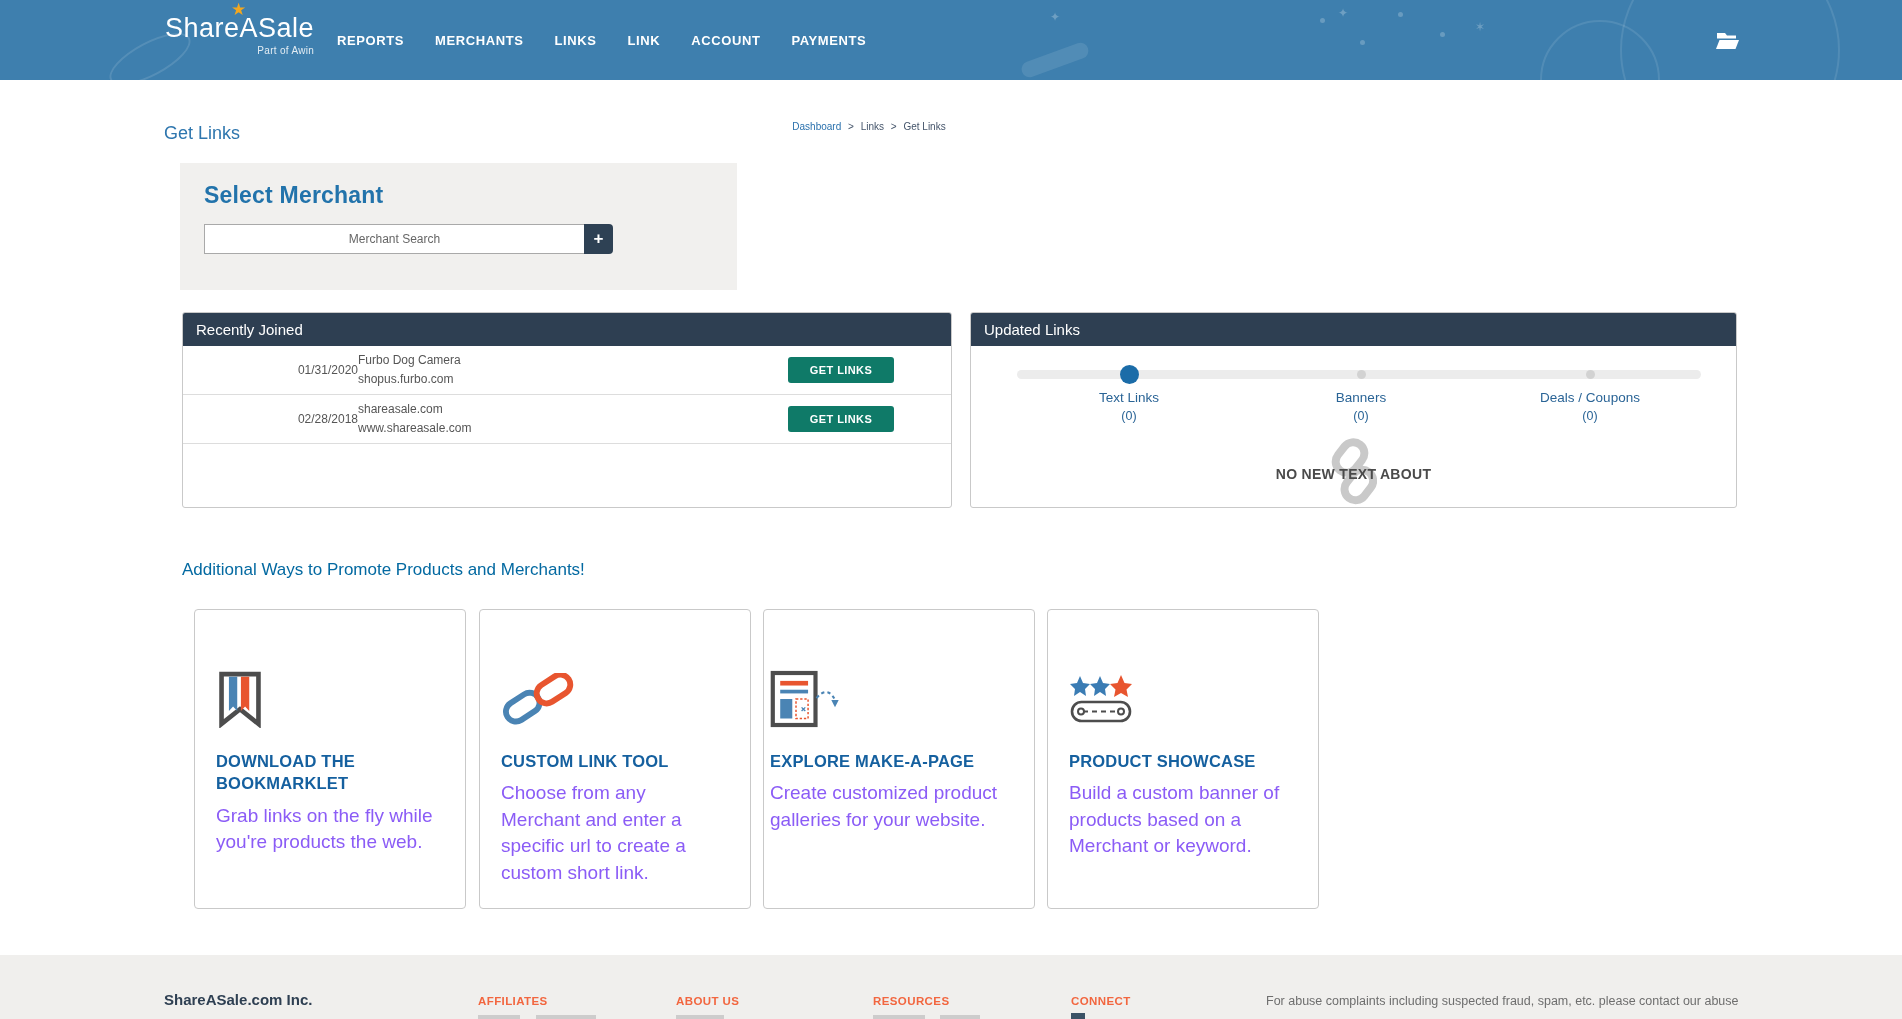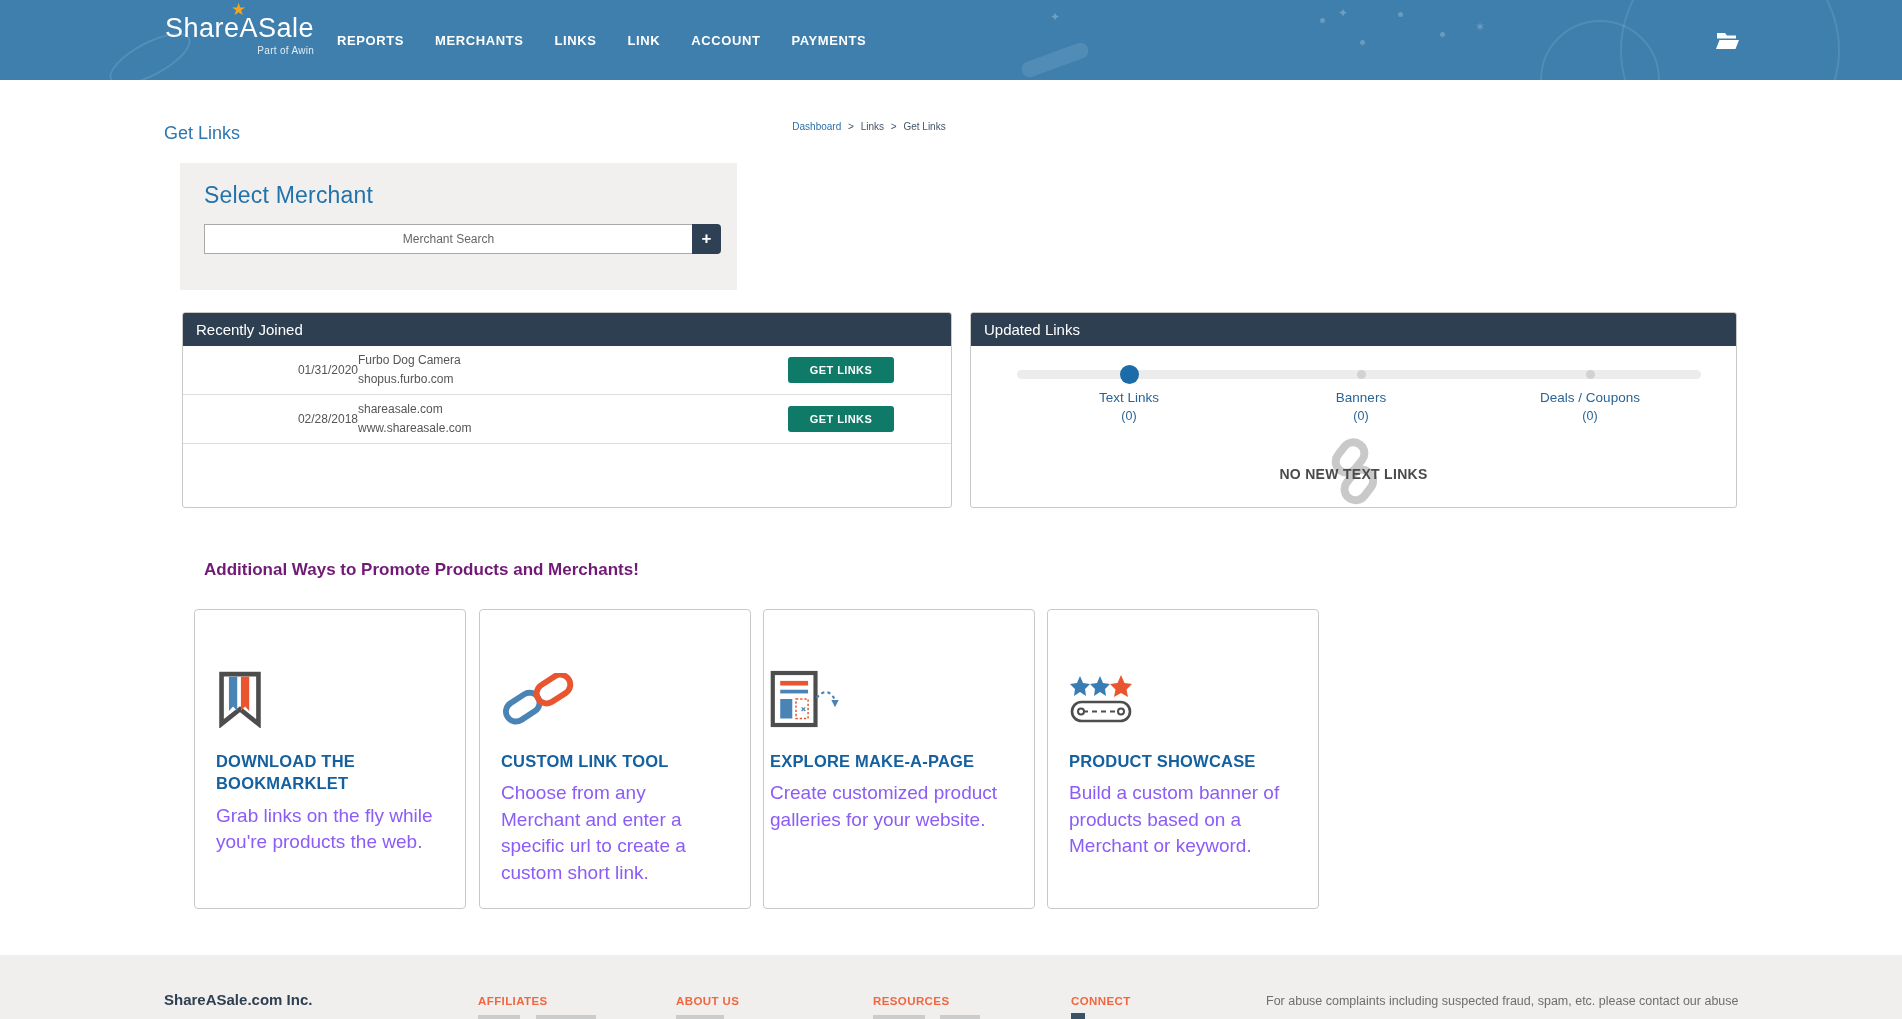--- a/index.html
+++ b/index.html
@@ -28,23 +28,23 @@
   .folder-btn { position:absolute; left:1716px; top:31px; width:24px; height:19px; cursor:pointer; }
 
   
   .breadcrumb { position:absolute; top:121px; left:0; width:1738px; text-align:center; font-size:10px; color:#44546a; }
   .breadcrumb .bc-link { color:#2a71ad; cursor:pointer; }
   .bc-sep { margin:0 4px; }
   .page-title { position:absolute; left:164px; top:123px; font-size:18px; color:#2e76ae; font-weight:400; }
 
   
   .select-merchant { position:absolute; left:180px; top:163px; width:557px; height:127px; background:#f1f0ee; }
-  .sm-title { margin:19px 0 0 24px; font-size:23px; color:#2273ab; font-weight:400; letter-spacing:.2px; }
+  .sm-title { margin:19px 0 0 24px; font-size:23px; color:#2273ab; font-weight:700; letter-spacing:.2px; }
   .sm-row { margin:15px 0 0 24px; display:flex; }
-  .sm-input { width:488px; height:30px; border:1px solid #a9a9a9; border-right:none; text-align:center; font-size:12px; color:#0369a1; font-family:"Liberation Sans",sans-serif; outline:none; background:#fff; }
+  .sm-input { width:380px; height:30px; border:1px solid #a9a9a9; border-right:none; text-align:center; font-size:12px; color:#0369a1; font-family:"Liberation Sans",sans-serif; outline:none; background:#fff; }
   .sm-input::placeholder { color:#666; }
   .sm-add { width:29px; height:30px; background:#2e4154; color:#fff; border:none; border-radius:0 4px 4px 0; font-size:17px; font-weight:bold; line-height:28px; cursor:pointer; }
 
   
   .panel { position:absolute; top:312px; height:196px; background:#fff; border:1px solid #c9c9c9; border-radius:3px; }
   .panel-joined { left:182px; width:770px; }
   .panel-updated { left:970px; width:767px; }
   .panel-header { height:33px; background:#2e3f52; color:#fff; font-size:15px; line-height:33px; padding-left:13px; border-radius:2px 2px 0 0; }
 
   .rj-row { display:grid; grid-template-columns:175px 190px 1fr 220px; align-items:center; height:49px; border-bottom:1px solid #ddd; }
@@ -61,21 +61,21 @@
   .ul-dot-2 { left:386px; }
   .ul-dot-3 { left:615px; }
   .ul-tab { position:absolute; top:44px; width:180px; text-align:center; cursor:pointer; }
   .ul-tab-1 { left:68px; } .ul-tab-2 { left:300px; } .ul-tab-3 { left:529px; }
   .ul-tab-label { font-size:13.5px; color:#2a6496; }
   .ul-tab-count { font-size:12.5px; color:#2a6496; margin-top:4px; }
   .ul-chain { position:absolute; left:360px; top:92px; }
   .ul-empty { position:absolute; left:0; top:120px; width:100%; text-align:center; font-size:14px; font-weight:bold; color:#4a4a4a; letter-spacing:.3px; }
 
   
-  .promo-heading { position:absolute; left:182px; top:560px; font-size:17px; color:#701a75; font-weight:700;margin-left:22px; }
+  .promo-heading { position:absolute; left:182px; top:560px; font-size:17px; color:#0369a1; font-weight:400; }
   .card { position:absolute; top:609px; width:272px; height:300px; background:#fff; border:1px solid #c9c9c9; border-radius:4px; padding:0 21px; cursor:pointer; }
   .card-1 { left:194px; } .card-2 { left:479px; } .card-3 { left:763px;padding-left:6px; } .card-4 { left:1047px; }
   .card-iconwrap { margin-top:52px; height:74px; display:flex; align-items:center; }
   .card-title { margin-top:14px; font-size:16.5px; font-weight:bold; color:#15609f; line-height:1.35; letter-spacing:.2px; }
   .card-desc { margin-top:8px; font-size:19px; color:#8b5cf6; line-height:1.4; }
 
   
   .footer { position:absolute; left:0; top:955px; width:1902px; height:64px; background:#f0efed; }
   .ft-company { position:absolute; left:164px; top:36px; font-size:15px; font-weight:bold; color:#2e3f52; }
   .ft-col { position:absolute; top:40px; font-size:11.5px; font-weight:bold; color:#f2663f; letter-spacing:.4px; cursor:pointer; }
@@ -192,21 +192,21 @@
       </div>
 
       <span class="ul-chain">
         <svg width="46" height="70" viewBox="0 0 52 78">
           <g stroke="#c9c9c9" stroke-width="9" fill="none">
             <rect x="9" y="3" width="25" height="37" rx="12.5" transform="rotate(38 21.5 21.5)"></rect>
             <rect x="19" y="34" width="25" height="37" rx="12.5" transform="rotate(38 31.5 52.5)"></rect>
           </g>
         </svg>
       </span>
-      <div class="ul-empty">NO NEW TEXT LINKS</div>
+      <div class="ul-empty">NO NEW TEXT ABOUT</div>
     </div>
   </section>
 
   <h2 class="promo-heading">Additional Ways to Promote Products and Merchants!</h2>
 
   <div class="card card-1">
     <div class="card-iconwrap">
       <svg width="48" height="58" viewBox="0 0 52 62">
         <path d="M6 4 h40 v54 l-20 -16 l-20 16 Z" fill="#fff" stroke="#4d4d4d" stroke-width="5" stroke-linejoin="miter"></path>
         <polygon points="14,7 23,7 23,44 18.5,39 14,44" fill="#4a84b4"></polygon>

